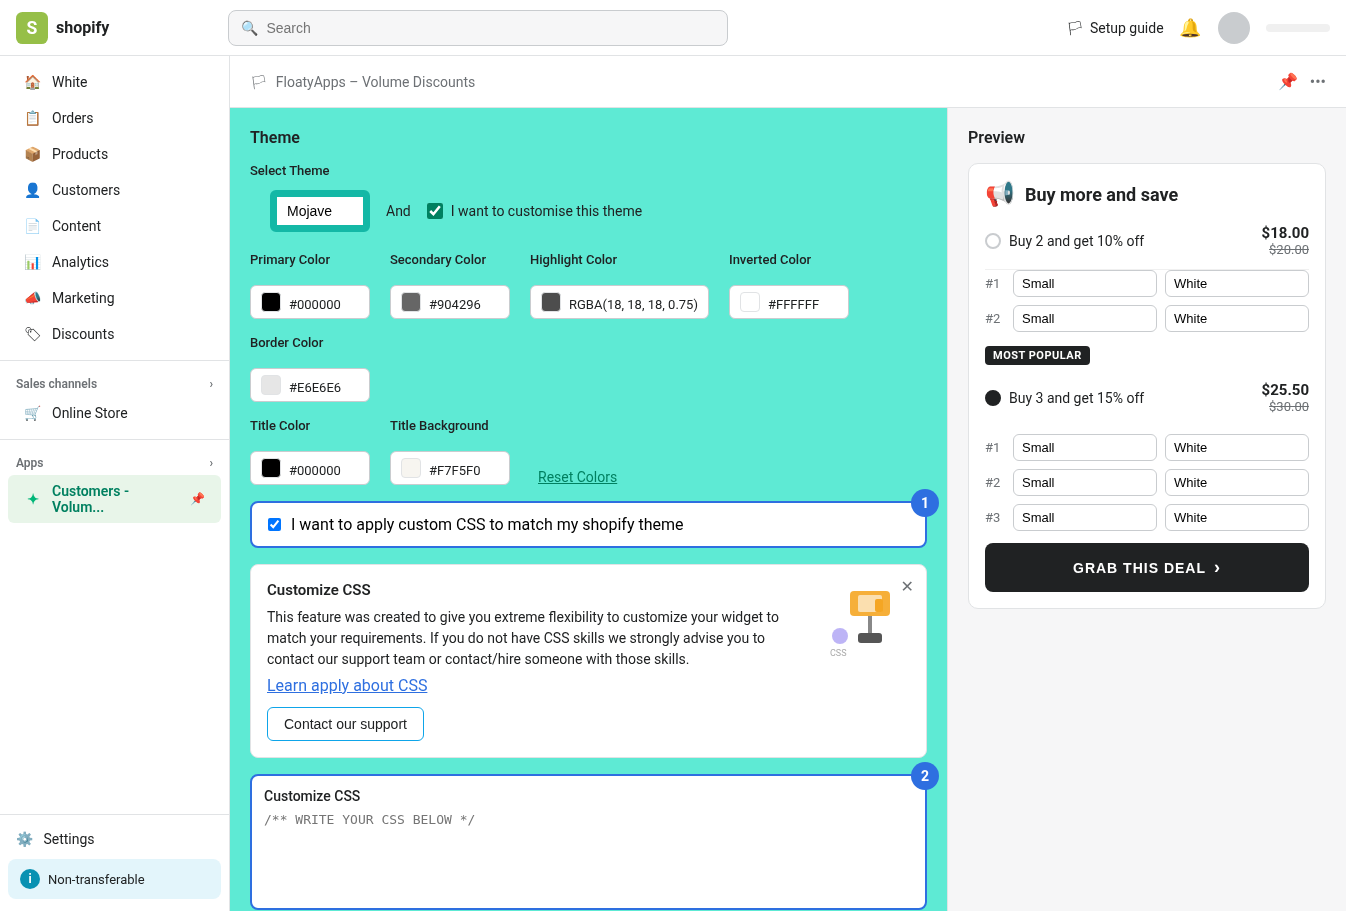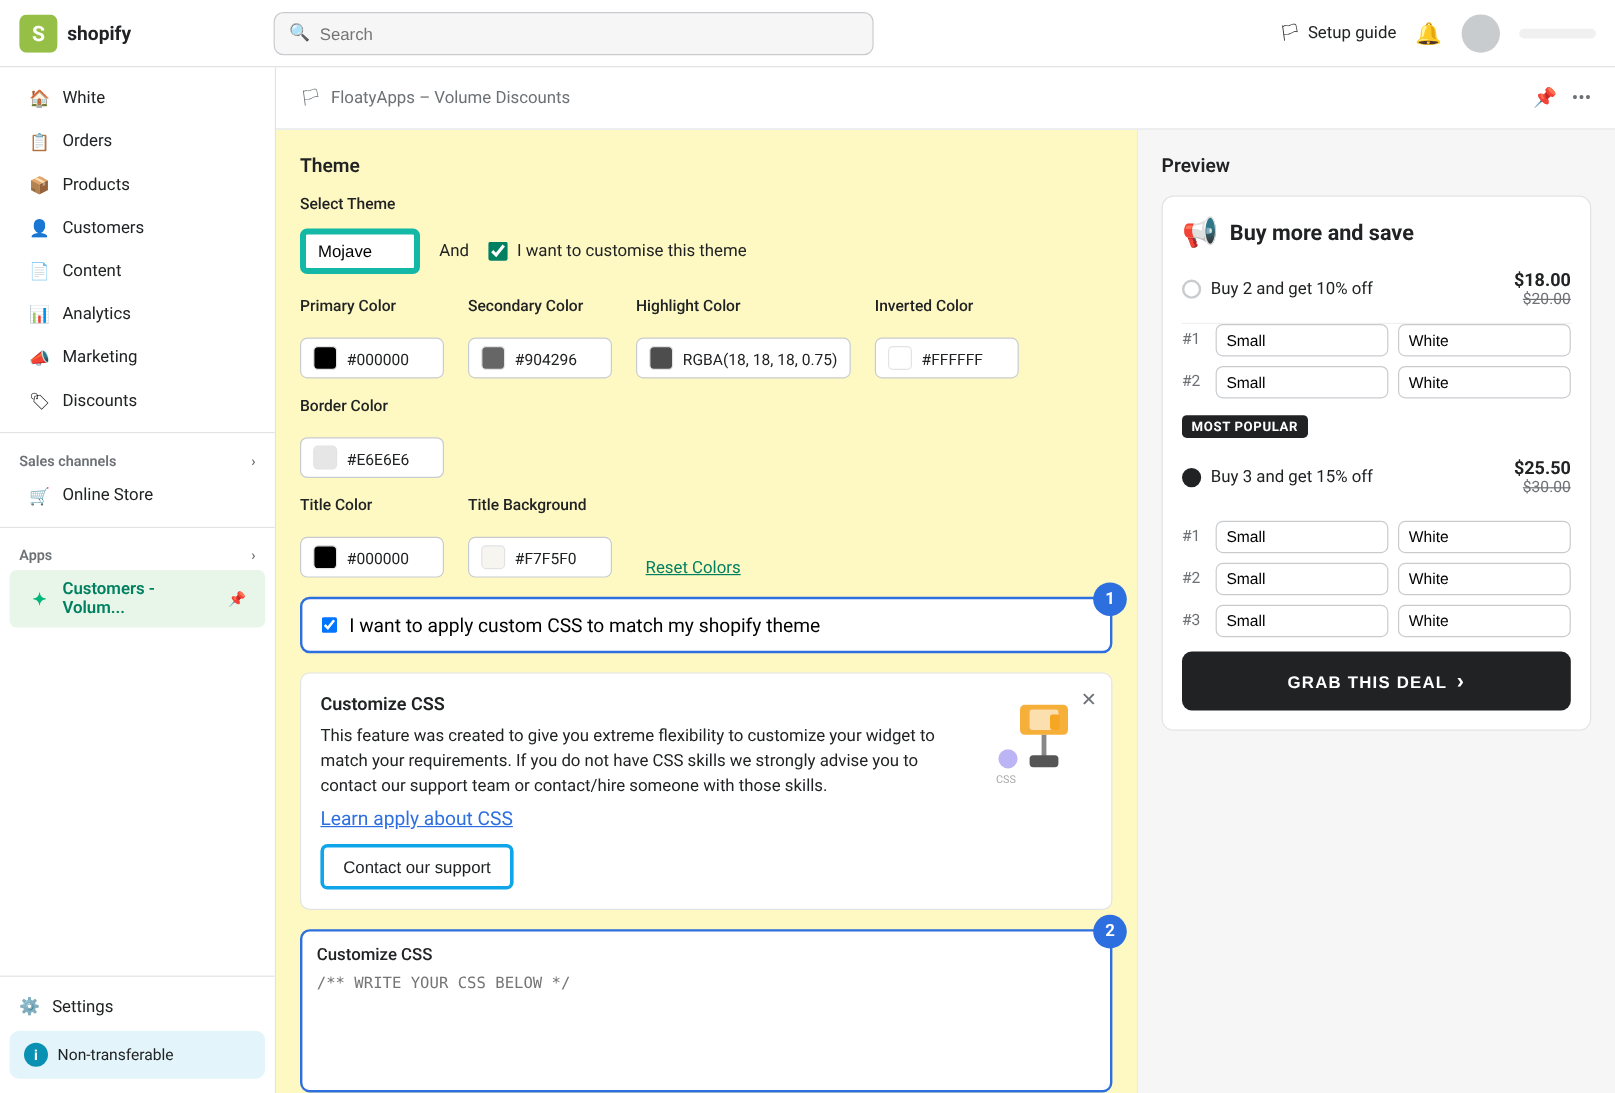--- a/index.html
+++ b/index.html
@@ -38,27 +38,27 @@
     .breadcrumb-bar { background: #fff; border-bottom: 1px solid #e1e3e5; padding: 0 20px; height: 52px; display: flex; align-items: center; justify-content: space-between; flex-shrink: 0; }
     .breadcrumb { display: flex; align-items: center; gap: 8px; font-size: 14px; color: #6d7175; }
     .breadcrumb-icon { display: flex; align-items: center; }
     .breadcrumb-actions { display: flex; align-items: center; gap: 12px; }
     .pin-icon, .more-icon { color: #6d7175; cursor: pointer; font-size: 16px; }
 
     
     .content-area { display: flex; flex: 1; overflow: hidden; }
 
     
-    .left-panel { flex: 1; overflow-y: auto; padding: 20px; background: #fef9c3; }
+    .left-panel { flex: 1; overflow-y: auto; padding: 20px; background: #5eead4; }
 
     
     .section-title { font-size: 16px; font-weight: 600; color: #202223; margin-bottom: 16px; }
     .form-group { display: flex; flex-direction: column; gap: 6px; }
     .form-label { font-size: 13px; color: #202223; font-weight: 500; }
-    .form-select { padding: 6px 28px 6px 10px; border: 5px solid #14b8a6; border-radius: 6px; font-size: 14px; background: #fff; appearance: none; cursor: pointer; min-width: 100px; }
+    .form-select { padding: 6px 28px 6px 10px; border: 7px solid #14b8a6; border-radius: 6px; font-size: 14px; background: #fff; appearance: none; cursor: pointer; min-width: 100px; margin-left: 20px; }
     .checkbox-row { display: flex; align-items: center; gap: 8px; font-size: 14px; color: #202223; }
     .checkbox-row input[type="checkbox"] { width: 16px; height: 16px; accent-color: #008060; }
 
     .colors-row { display: flex; gap: 20px; margin-bottom: 16px; flex-wrap: wrap; }
     .color-group { display: flex; flex-direction: column; gap: 18px; }
     .color-swatch-row { display: flex; align-items: flex-end; gap: 8px; border: 1px solid #c9cccf; border-radius: 6px; padding: 6px 10px; background: #fff; min-width: 120px; }
     .color-swatch { width: 20px; height: 20px; border-radius: 4px; border: 1px solid #e1e3e5; flex-shrink: 0; }
     .color-value { font-size: 13px; color: #202223; }
 
     .reset-link { color: #008060; font-size: 14px; cursor: pointer; text-decoration: underline; margin-left: 8px; }
@@ -66,21 +66,21 @@
     
     .custom-css-check-box { border: 2px solid #2e6fe0; border-radius: 8px; padding: 12px 16px; margin-bottom: 16px; position: relative; display: flex; align-items: center; gap: 10px; background: #fff; }
     .step-badge { position: absolute; top: -14px; right: -14px; width: 28px; height: 28px; border-radius: 50%; background: #2e6fe0; color: white; font-size: 14px; font-weight: bold; display: flex; align-items: center; justify-content: center; }
 
     
     .css-info-box { background: #fff; border: 1px solid #e1e3e5; border-radius: 8px; padding: 16px; margin-bottom: 16px; position: relative; }
     .css-info-close { position: absolute; top: 12px; right: 12px; cursor: pointer; color: #6d7175; font-size: 16px; }
     .css-info-content { display: flex; align-items: flex-start; gap: 16px; }
     .css-info-text { flex: 1; font-size: 14px; color: #202223; line-height: 1.5; }
     .css-info-link { color: #2e6fe0; text-decoration: underline; cursor: pointer; }
-    .css-support-btn { display: inline-block; margin-top: 12px; padding: 8px 16px; border: 3px solid #0ea5e9; border-radius: 6px; font-size: 14px; cursor: pointer; background: #fff; color: #202223; }
+    .css-support-btn { display: inline-block; margin-top: 12px; padding: 8px 16px; border: 1px solid #0ea5e9; border-radius: 6px; font-size: 14px; cursor: pointer; background: #fff; color: #202223; }
 
     
     .css-textarea-section { border: 2px solid #2e6fe0; border-radius: 8px; padding: 12px; position: relative; background: #fff; }
     .css-textarea-label { font-size: 14px; font-weight: 500; color: #202223; margin-bottom: 8px; }
     .css-textarea { width: 100%; height: 80px; border: none; outline: none; font-family: monospace; font-size: 13px; color: #8c9196; resize: none; background: transparent; }
     .step-badge-2 { position: absolute; top: -14px; right: -14px; width: 28px; height: 28px; border-radius: 50%; background: #2e6fe0; color: white; font-size: 14px; font-weight: bold; display: flex; align-items: center; justify-content: center; }
 
     
     .right-panel { width: 399px; background: #f6f6f7; border-left: 1px solid #e1e3e5; padding: 20px; overflow-y: auto; flex-shrink: 0; }
     .preview-title { font-size: 16px; font-weight: 600; color: #202223; margin-bottom: 16px; }

